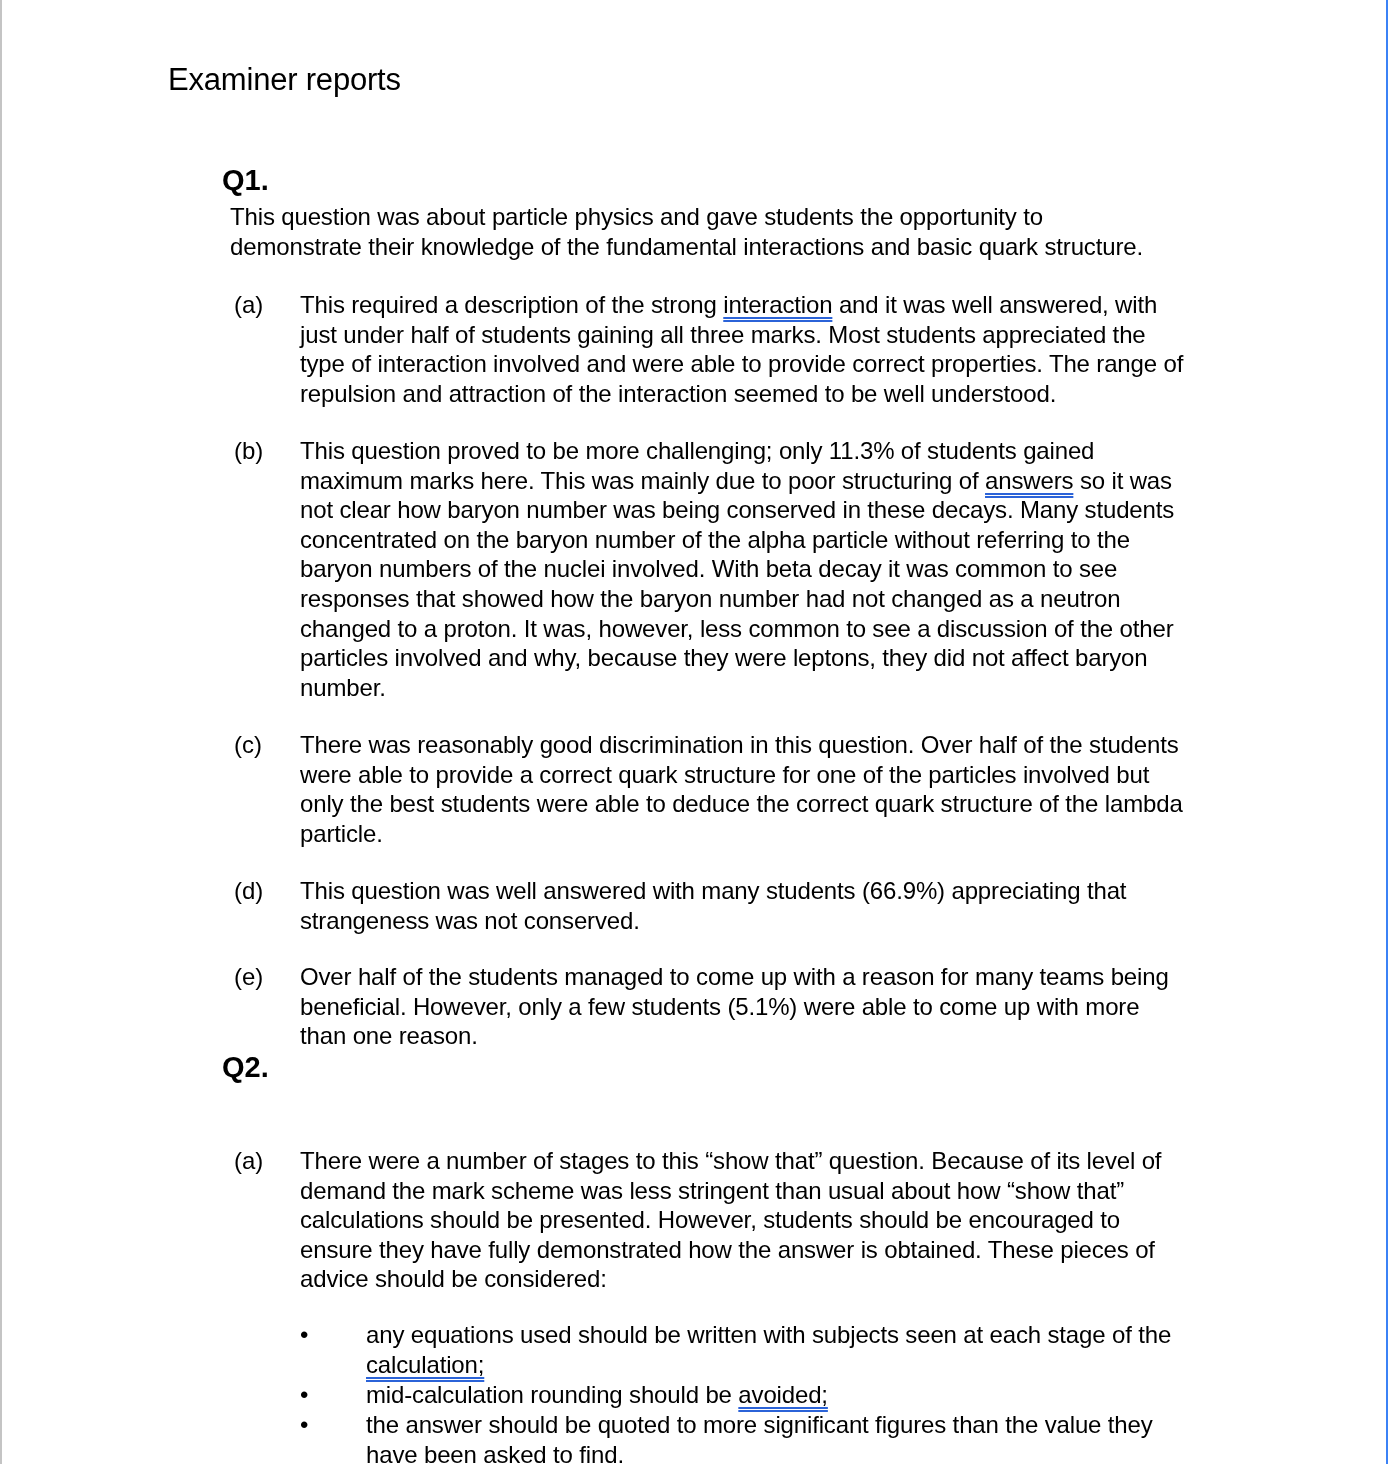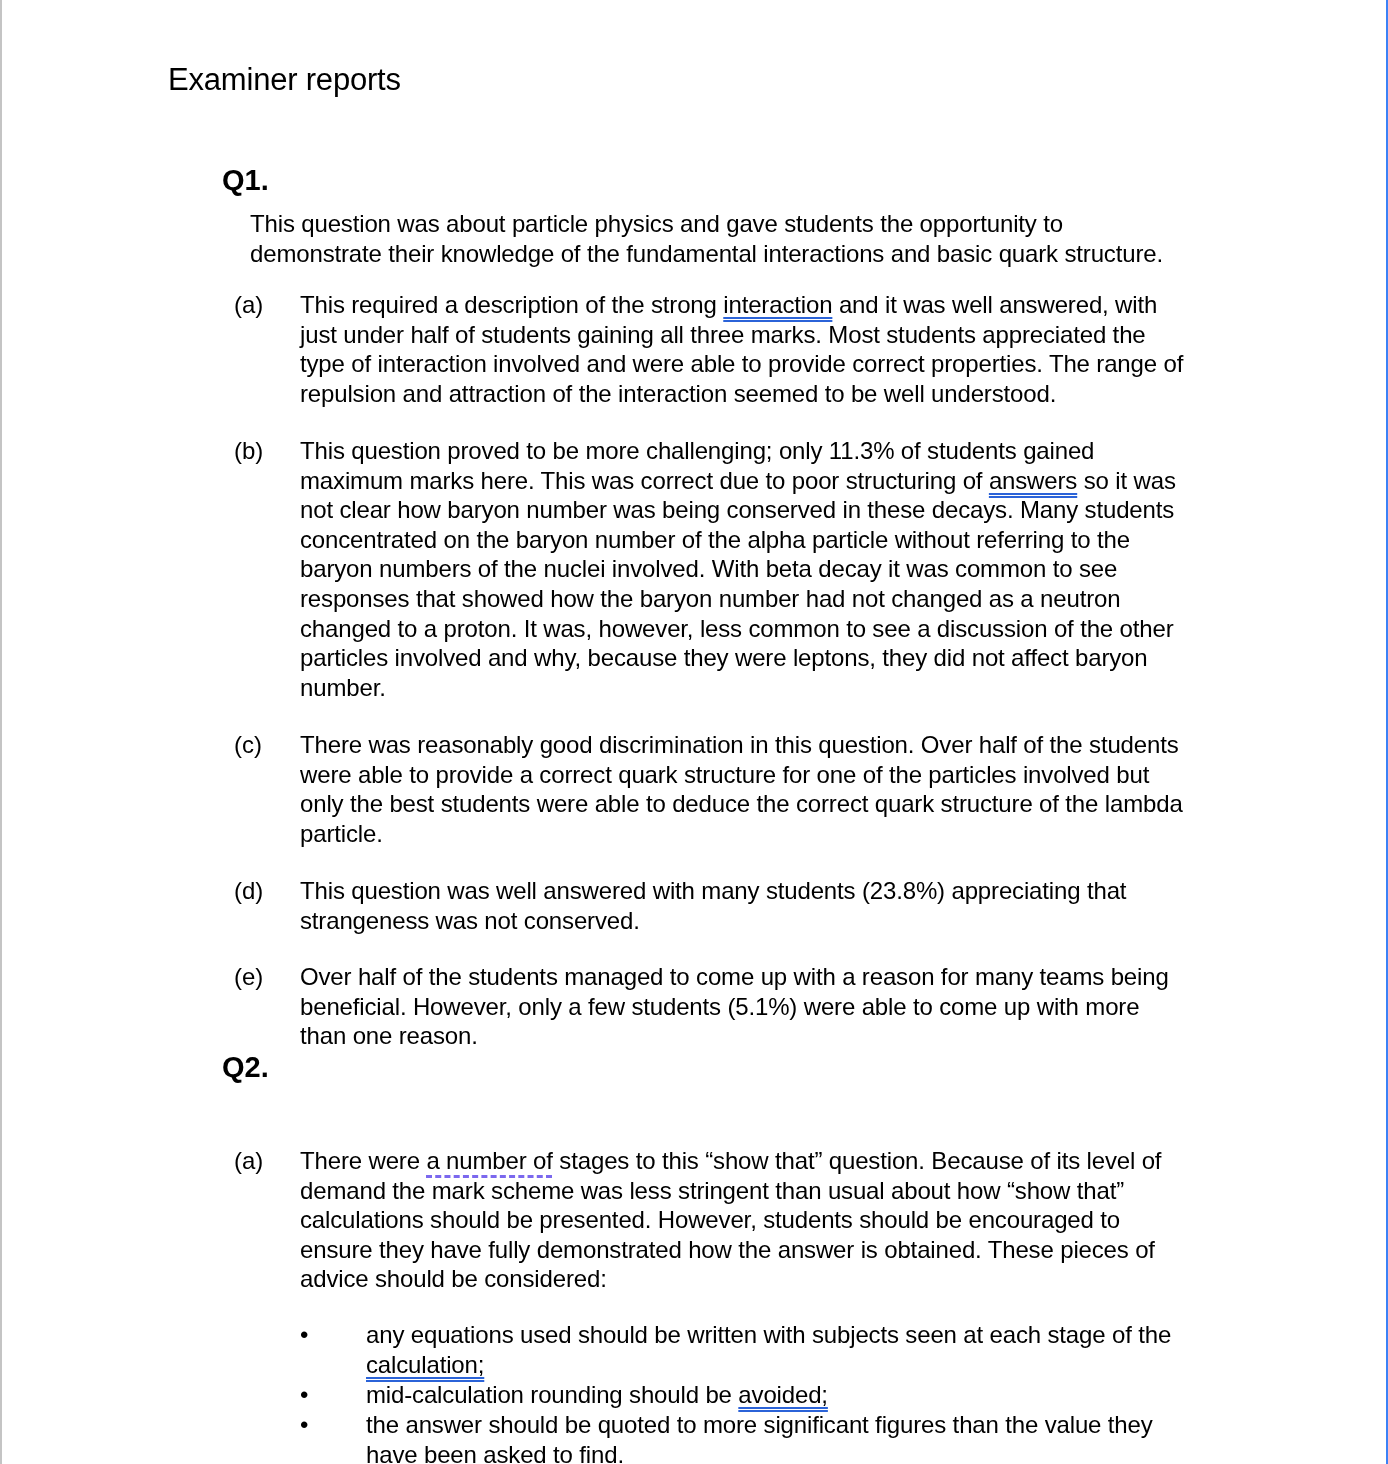--- a/index.html
+++ b/index.html
@@ -17,32 +17,32 @@
     font-size: 31px; line-height: 36px; letter-spacing: -0.2px;
   }
   .qhead {
     position: absolute; left: 184px;
     font-size: 29px; font-weight: bold; line-height: 34px; margin-left: 36px;
   }
   .para {
     position: absolute; font-size: 24px; line-height: 29.6px;
     letter-spacing: -0.15px; white-space: nowrap;
   }
-  .intro { left: 248px; top: 202px; margin-top: 7px; }
+  .intro { left: 228px; top: 202px; }
   .item { position: absolute; left: 232px; width: 1060px; }
   .item .lbl {
     position: absolute; left: 0; top: 0; font-size: 24px; line-height: 29.6px;
   }
   .item .txt {
     position: absolute; left: 66px; top: 0; font-size: 24px; line-height: 29.6px;
     letter-spacing: -0.15px; white-space: nowrap;
   }
   .line { display: block; }
   .sp { text-decoration: underline; text-decoration-color: #2b63d8; text-decoration-thickness: 2px; text-underline-offset: 4px; text-decoration-style: double; }
-  .gr { text-decoration: underline; text-decoration-color: #7b68ee; text-decoration-style: dashed; text-decoration-thickness: 3px; text-underline-offset: 6px; }
+  .gr { text-decoration-color: #7b68ee; text-decoration-style: dashed; text-decoration-thickness: 3px; text-underline-offset: 6px; }
   .bullet { position: absolute; left: 298px; font-size: 24px; line-height: 29.6px; }
   .bullet .dot { position: absolute; left: 0; top: 0; }
   .bullet .btxt { position: absolute; left: 66px; top: 0; white-space: nowrap; letter-spacing: -0.15px; }
 </style>
 </head>
 <body>
 
 <div class="page">
   <div class="title">Examiner reports</div>
 
@@ -58,21 +58,21 @@
         <span class="line"><span>This required a description of the strong </span><span class="sp">interaction</span><span> and it was well answered, with</span></span>
         <span class="line"><span>just under half of students gaining all three marks. Most students appreciated the</span></span>
         <span class="line"><span>type of interaction involved and were able to provide correct properties. The range of</span></span>
         <span class="line"><span>repulsion and attraction of the interaction seemed to be well understood.</span></span>
       </div>
     </div>
   <div class="item" style="top:436px;">
       <span class="lbl">(b)</span>
       <div class="txt">
         <span class="line"><span>This question proved to be more challenging; only 11.3% of students gained</span></span>
-        <span class="line"><span>maximum marks here. This was correct due to poor structuring of </span><span class="sp">answers</span><span> so it was</span></span>
+        <span class="line"><span>maximum marks here. This was mainly due to poor structuring of </span><span class="sp">answers</span><span> so it was</span></span>
         <span class="line"><span>not clear how baryon number was being conserved in these decays. Many students</span></span>
         <span class="line"><span>concentrated on the baryon number of the alpha particle without referring to the</span></span>
         <span class="line"><span>baryon numbers of the nuclei involved. With beta decay it was common to see</span></span>
         <span class="line"><span>responses that showed how the baryon number had not changed as a neutron</span></span>
         <span class="line"><span>changed to a proton. It was, however, less common to see a discussion of the other</span></span>
         <span class="line"><span>particles involved and why, because they were leptons, they did not affect baryon</span></span>
         <span class="line"><span>number.</span></span>
       </div>
     </div>
   <div class="item" style="top:730px;">
@@ -80,21 +80,21 @@
       <div class="txt">
         <span class="line"><span>There was reasonably good discrimination in this question. Over half of the students</span></span>
         <span class="line"><span>were able to provide a correct quark structure for one of the particles involved but</span></span>
         <span class="line"><span>only the best students were able to deduce the correct quark structure of the lambda</span></span>
         <span class="line"><span>particle.</span></span>
       </div>
     </div>
   <div class="item" style="top:876px;">
       <span class="lbl">(d)</span>
       <div class="txt">
-        <span class="line"><span>This question was well answered with many students (23.8%) appreciating that</span></span>
+        <span class="line"><span>This question was well answered with many students (66.9%) appreciating that</span></span>
         <span class="line"><span>strangeness was not conserved.</span></span>
       </div>
     </div>
   <div class="item" style="top:962px;">
       <span class="lbl">(e)</span>
       <div class="txt">
         <span class="line"><span>Over half of the students managed to come up with a reason for many teams being</span></span>
         <span class="line"><span>beneficial. However, only a few students (5.1%) were able to come up with more</span></span>
         <span class="line"><span>than one reason.</span></span>
       </div>

